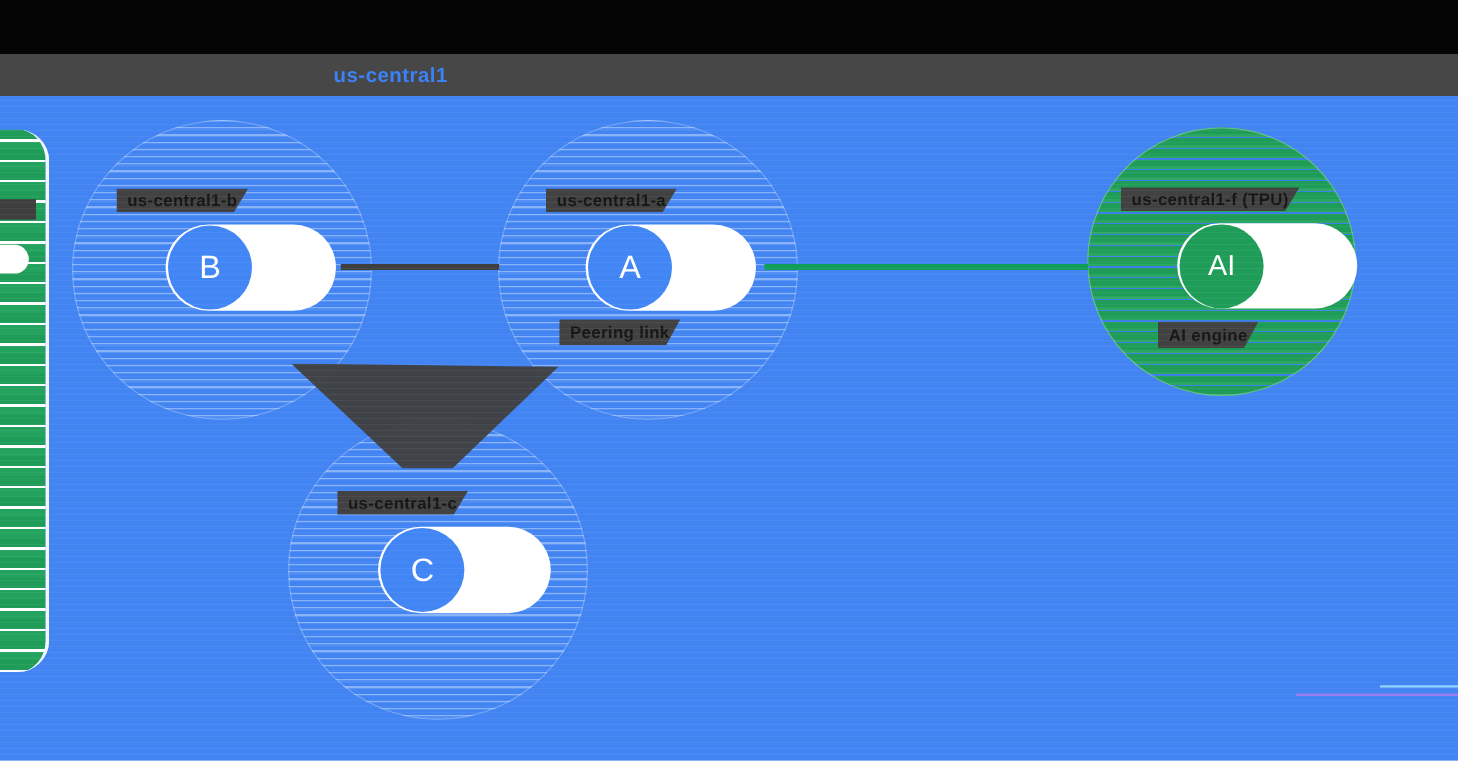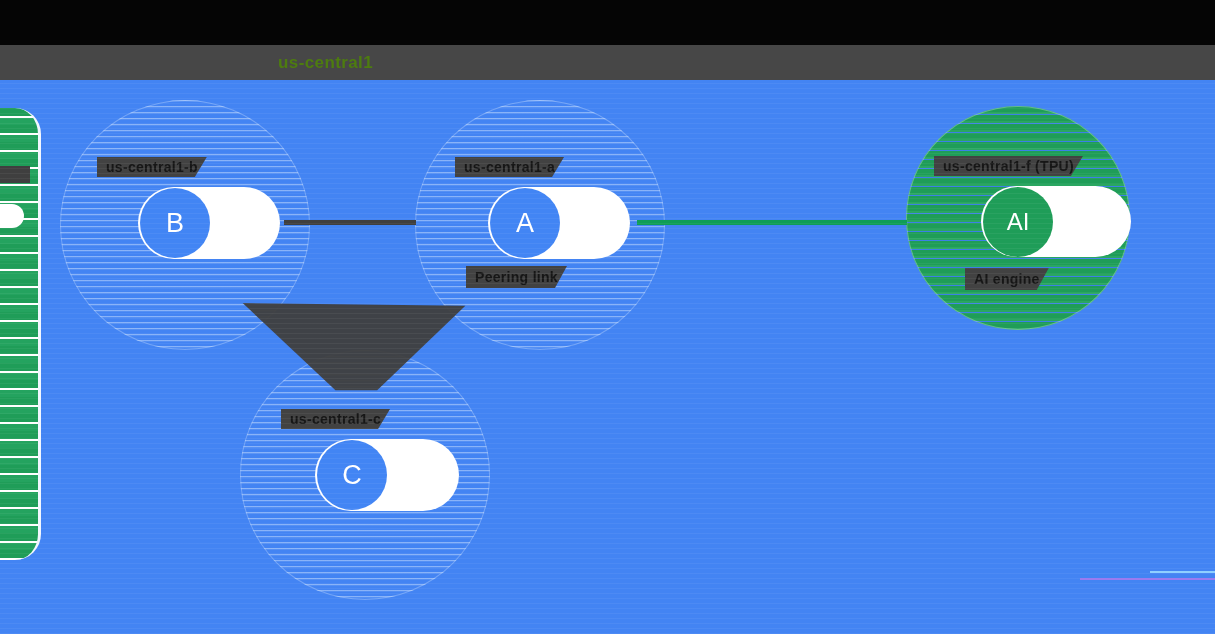--- a/index.html
+++ b/index.html
@@ -4,21 +4,21 @@
 <style>
   html,body{margin:0;padding:0;background:#fff;}
   .canvas{position:relative;width:1215px;height:642px;overflow:hidden;
           font-family:"Liberation Sans",sans-serif;background:#fff;}
   .abs{position:absolute;}
 
   
   .top-black{left:0;top:0;width:1215px;height:45px;background:#050505;}
   .header-bar{left:0;top:45px;width:1215px;height:35px;background:#474747;}
   .region-title{left:278px;top:45px;height:35px;line-height:35px;
-                font-size:17px;font-weight:bold;color:#4d7c0f;letter-spacing:.4px;}
+                font-size:17px;font-weight:bold;color:#3b82f6;letter-spacing:.4px;}
 
   
   .main-blue{left:0;top:80px;width:1215px;height:554px;background:#4384F3;}
   .bottom-white{left:0;top:634px;width:1215px;height:8px;background:#ffffff;}
 
   
   .zone{border-radius:50%;}
   .zone.blue{background:repeating-linear-gradient(180deg,
       rgba(195,219,253,.55) 0 1px, rgba(195,219,253,.14) 1px 2px,
       rgba(255,255,255,0) 2px 6px);

